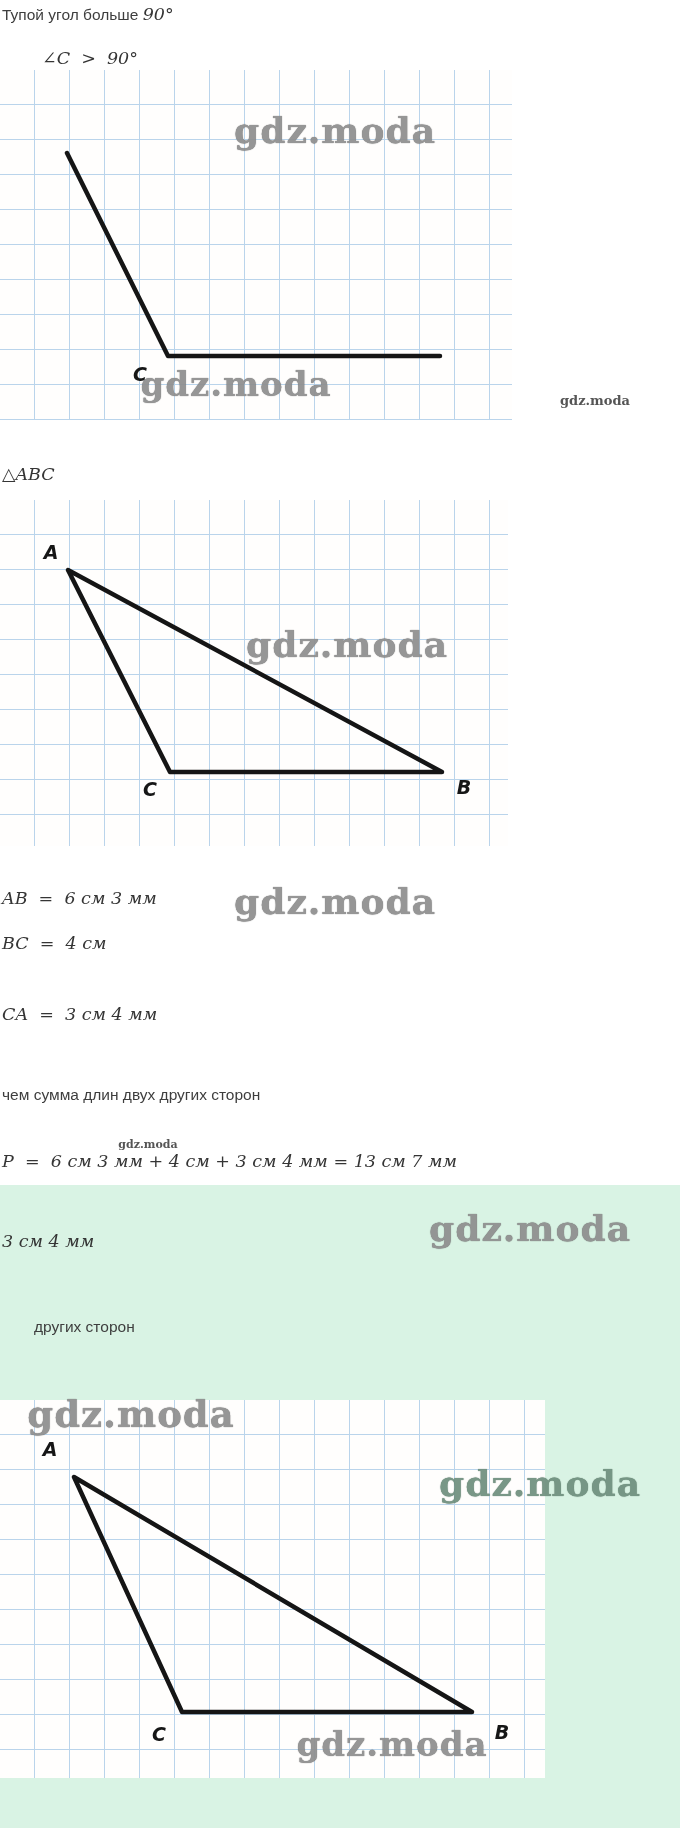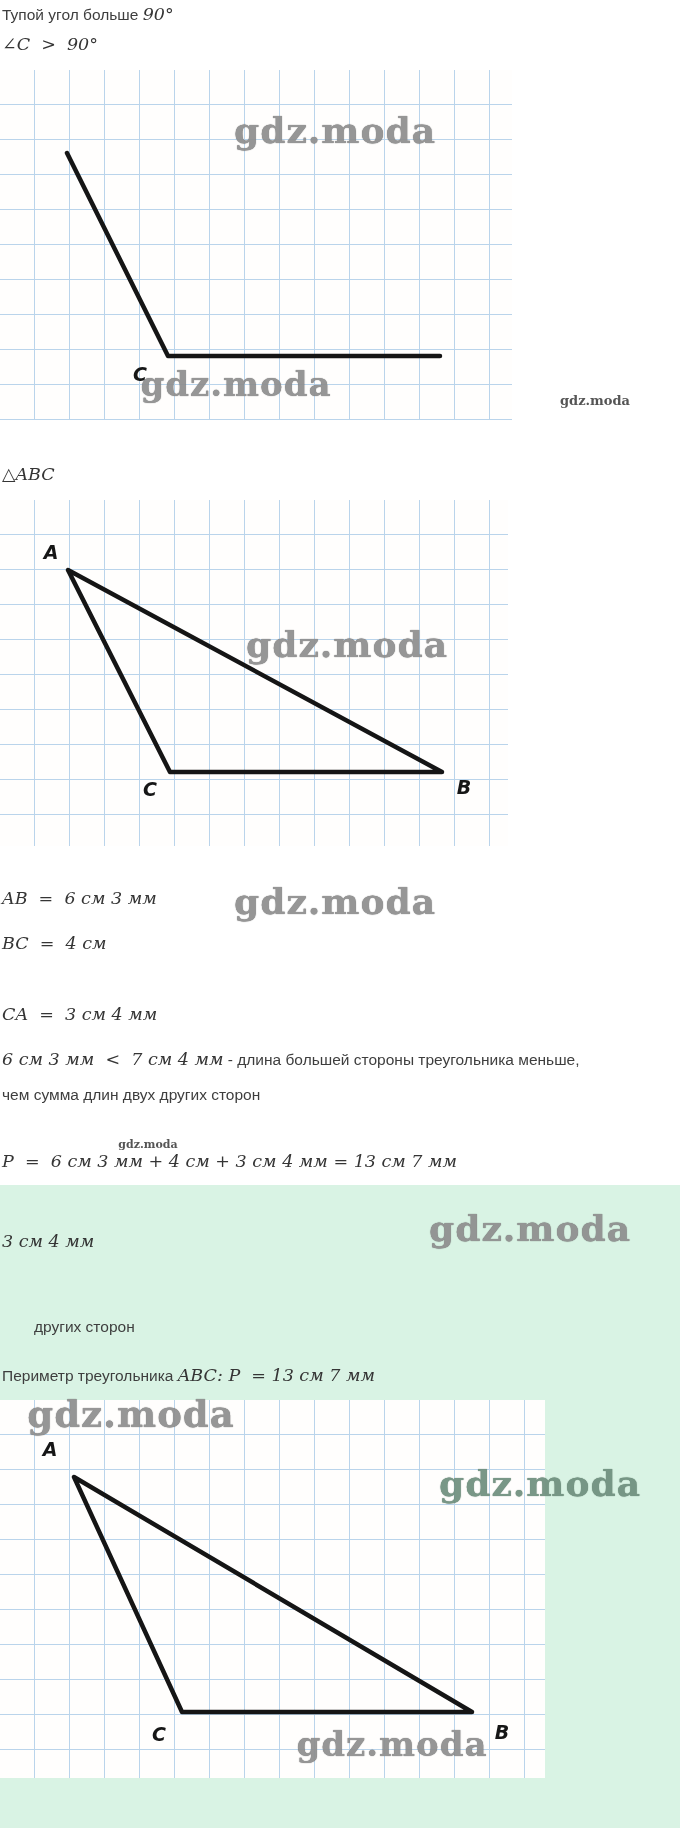--- a/index.html
+++ b/index.html
@@ -37,21 +37,21 @@
   }
   .answer-panel{position:absolute;left:0;top:1185px;width:680px;height:643px;background:#d9f3e4;}
   .wm-green{color:#6e8f7d;text-shadow:0 0 1px #4e6a5b;}
 </style>
 </head>
 <body>
 
 <div id="page">
 
   <div class="tline" style="top:4px;"><span class="sans">Тупой угол больше </span><span class="math">90°</span></div>
-  <div class="tline" style="top:34px;"><span class="math">∠C&nbsp;&nbsp;&gt;&nbsp;&nbsp;90°</span></div>
+  <div class="tline" style="top:48px;margin-left:40px;"><span class="math">∠C&nbsp;&nbsp;&gt;&nbsp;&nbsp;90°</span></div>
 
   <div class="grid" style="top:70px;width:512px;height:350px;">
     <svg width="512" height="350" viewBox="0 0 512 350">
       <polyline points="67,83 168,286 440,286" fill="none" stroke="#151515" stroke-width="4.5" stroke-linecap="round" stroke-linejoin="round"></polyline>
     </svg>
     <span class="wm" style="left:335px;top:60px;font-size:36px;">gdz.moda</span>
     <span class="wm" style="left:236px;top:314px;font-size:34px;">gdz.moda</span>
     <span class="vlabel" style="left:140px;top:304px;">С</span>
   </div>
   <span class="wm-plain" style="left:595px;top:400px;font-size:13px;">gdz.moda</span>
@@ -67,34 +67,32 @@
     <span class="vlabel" style="left:150px;top:289px;">C</span>
     <span class="vlabel" style="left:464px;top:287px;">B</span>
   </div>
 
   <div class="tline" style="top:888px;"><span class="math">AB&nbsp;&nbsp;=&nbsp;&nbsp;6 см 3 мм</span></div>
   <span class="wm" style="left:335px;top:901px;font-size:36px;">gdz.moda</span>
   <div class="tline" style="top:933px;"><span class="math">BC&nbsp;&nbsp;=&nbsp;&nbsp;4 см</span></div>
   <div class="tline" style="top:976px;margin-top:28px;"><span class="math">CA&nbsp;&nbsp;=&nbsp;&nbsp;3 см 4 мм</span></div>
 
 
-  <div class="tline" style="top:1049px;"><span class="math">6 см 3 мм&nbsp;&nbsp;&lt;&nbsp;&nbsp;7 см 4 мм</span><span class="sans"> - длина большей стороны треугольника меньше,</span></div>
   <div class="tline" style="top:1086px;"><span class="sans">чем сумма длин двух других сторон</span></div>
 
   <span class="wm-plain" style="left:148px;top:1144px;font-size:11px;">gdz.moda</span>
   <div class="tline" style="top:1151px;"><span class="math">P&nbsp;&nbsp;=&nbsp;&nbsp;6 см 3 мм + 4 см + 3 см 4 мм = 13 см 7 мм</span></div>
 
   <div class="answer-panel"></div>
 
   <span class="wm" style="left:530px;top:1228px;font-size:36px;">gdz.moda</span>
   <div class="tline" style="top:1231px;"><span class="math">3 см 4 мм</span></div>
 
   <div class="tline" style="top:1318px;margin-left:32px;"><span class="sans">других сторон</span></div>
 
-  <div class="tline" style="top:1365px;"><span class="sans">Периметр треугольника </span><span class="math">ABC: P&nbsp;&nbsp;= 13 см 7 мм</span></div>
 
   <div class="grid" style="top:1400px;width:545px;height:378px;">
     <svg width="545" height="378" viewBox="0 0 545 378">
       <polygon points="74,77 182,312 472,312" fill="none" stroke="#151515" stroke-width="4.5" stroke-linecap="round" stroke-linejoin="round"></polygon>
     </svg>
     <span class="wm" style="left:131px;top:14px;font-size:37px;">gdz.moda</span>
     <span class="wm" style="left:392px;top:344px;font-size:34px;">gdz.moda</span>
     <span class="vlabel" style="left:50px;top:49px;">A</span>
     <span class="vlabel" style="left:159px;top:334px;">C</span>
     <span class="vlabel" style="left:502px;top:332px;">B</span>

